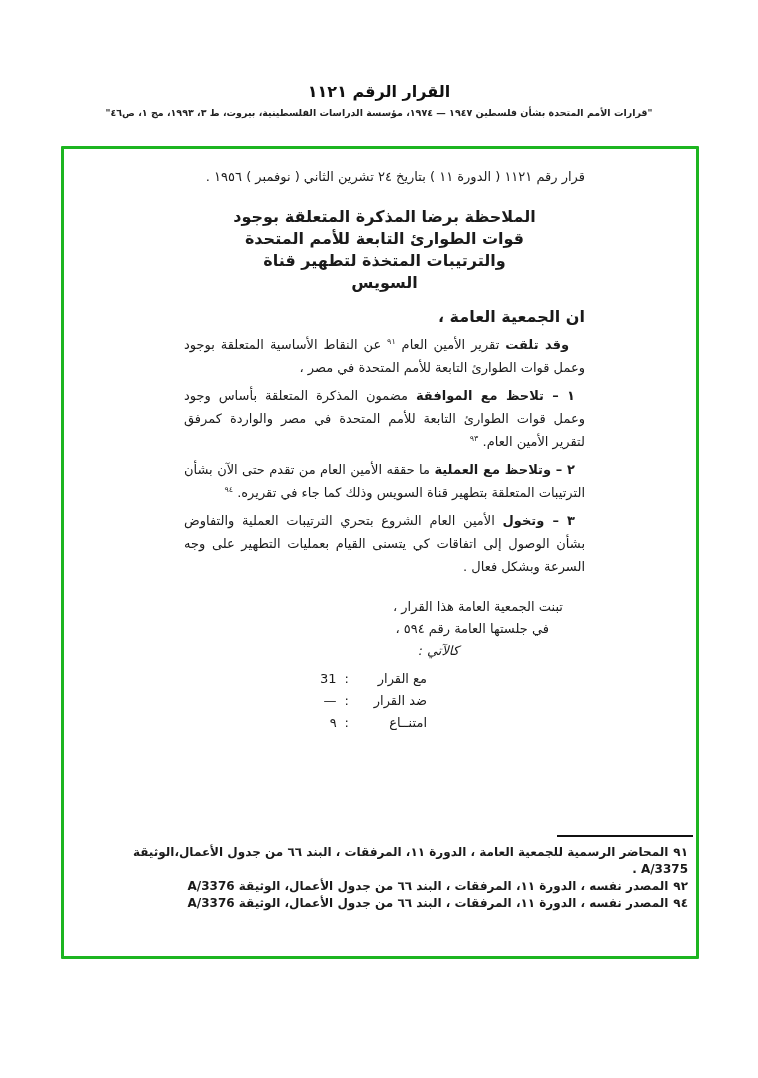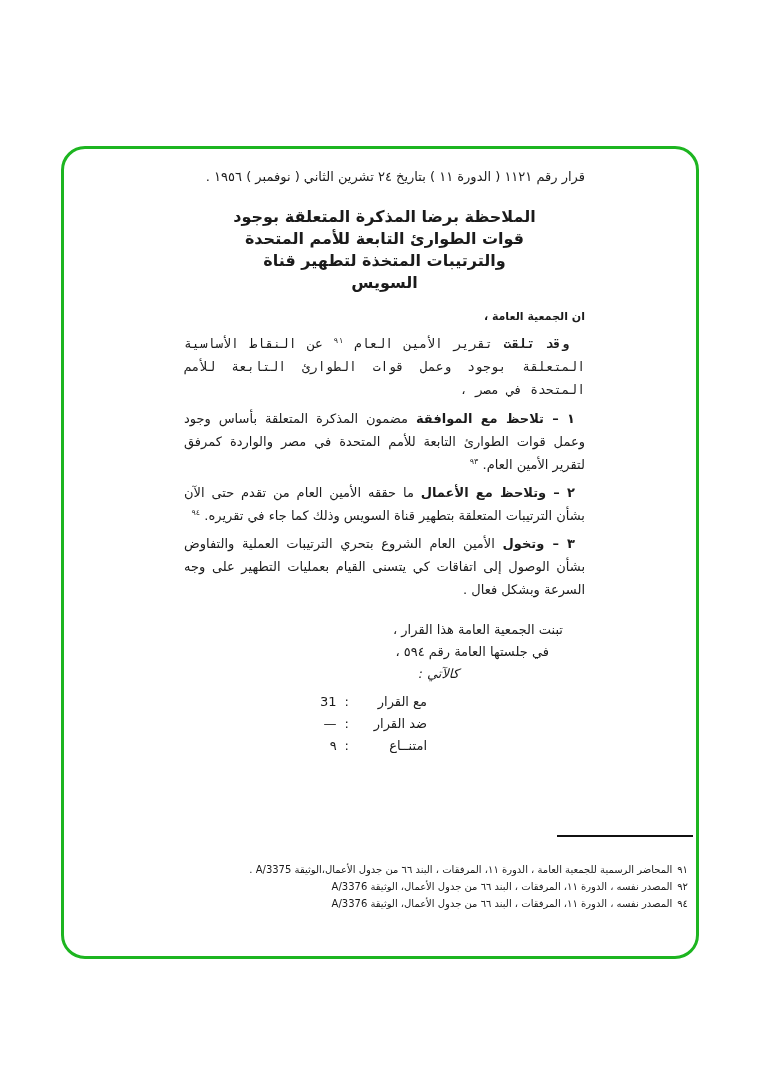--- a/index.html
+++ b/index.html
@@ -18,74 +18,78 @@
     position: absolute; top: 82px; left: 0; width: 100%;
     text-align: center; direction: rtl;
   }
   .doc-title { font-size: 16px; font-weight: bold; color: #111; }
   .doc-source { margin-top: 6px; font-size: 9.5px; font-weight: bold; color: #222; }
 
   
   .green-box {
     position: absolute; left: 61px; top: 146px;
     width: 638px; height: 813px;
-    border: 3px solid #1db520; border-radius: 24px;
+    border: 3px solid #1db520; border-radius: 1px;
     background: #ffffff;
   }
   .box-content {
     position: relative; height: 100%;
     padding-top: 16px;
     direction: rtl;
   }
   .main-col { margin: 0 111px 0 120px; }
 
   .intro { font-size: 13px; line-height: 23px; text-align: justify; }
 
   .res-title {
     margin-top: 18px; font-weight: bold; font-size: 16px;
     line-height: 22px; text-align: center;
   }
 
-  .preamble { margin-top: 12px; font-weight: bold; font-size: 11px; line-height: 22px; }
+  .preamble { margin-top: 12px; font-weight: bold; font-size: 16px; line-height: 22px; }
 
   .para {
     margin-top: 5px; font-size: 13px; line-height: 23px;
     text-align: justify;
   }
-  .para.recital { text-indent: 16px; font-family: Liberation Mono, monospace; }
+  .para.recital { text-indent: 16px; }
   .para.item { text-indent: 10px; }
   .para .lead, .para .num { font-weight: bold; }
   sup.fn-ref { font-size: 8px; vertical-align: super; line-height: 0; }
 
   .closing { margin-top: 18px; font-size: 13px; line-height: 22px; text-align: right; }
   .closing .l1 { margin-right: 22px; }
   .closing .l2 { margin-right: 36px; }
   .closing .l3 { margin-right: 126px; font-style: italic; }
 
   .votes { margin-top: 6px; margin-right: 158px; font-size: 13px; line-height: 22px; }
   .vote-row { display: flex; }
   .vote-label { min-width: 68px; }
   .vote-colon { padding: 0 10px 0 8px; }
 
   .fn-rule {
     position: absolute; right: 3px; bottom: 119px;
     width: 136px; height: 2px; background: #111;
   }
   .footnotes {
     position: absolute; right: 8px; left: 20px; bottom: 44px;
-    font-size: 10px; font-weight: normal; line-height: 17px;
+    font-size: 12px; font-weight: bold; line-height: 17px;
     text-align: right; direction: rtl; color: #1a1a1a;
   }
   .fn-num { margin-left: 5px; }
 </style>
 </head>
 <body>
 
 <div class="page">
 
+  <header class="doc-header">
+    <h1 class="doc-title">القرار الرقم ١١٢١</h1>
+    <div class="doc-source">"قرارات الأمم المتحدة بشأن فلسطين ١٩٤٧ — ١٩٧٤، مؤسسة الدراسات الفلسطينية، بيروت، ط ٣، ١٩٩٣، مج ١، ص٤٦"</div>
+  </header>
 
   <div class="green-box">
     <div class="box-content">
 
       <div class="main-col">
 
         <p class="intro">قرار رقم ١١٢١ ( الدورة ١١ ) بتاريخ ٢٤ تشرين الثاني ( نوفمبر ) ١٩٥٦ .</p>
 
         <div class="res-title">
           <div>الملاحظة برضا المذكرة المتعلقة بوجود</div>
@@ -94,21 +98,21 @@
           <div>السويس</div>
         </div>
 
         <p class="preamble">ان الجمعية العامة ،</p>
 
         <p class="para recital"><span class="lead">وقد تلقت</span><span> تقرير الأمين العام </span><sup class="fn-ref">٩١</sup><span> عن النقاط الأساسية المتعلقة بوجود وعمل قوات الطوارئ التابعة للأمم المتحدة في مصر ،</span></p>
 
 
         <p class="para item"><span class="num">١ – </span><span class="lead">تلاحظ مع الموافقة</span><span> مضمون المذكرة المتعلقة بأساس وجود وعمل قوات الطوارئ التابعة للأمم المتحدة في مصر والواردة كمرفق لتقرير الأمين العام. </span><sup class="fn-ref">٩٣</sup><span></span></p>
 
-        <p class="para item"><span class="num">٢ – </span><span class="lead">وتلاحظ مع الأعمال</span><span> ما حققه الأمين العام من تقدم حتى الآن بشأن الترتيبات المتعلقة بتطهير قناة السويس وذلك كما جاء في تقريره. </span><sup class="fn-ref">٩٤</sup><span></span></p>
+        <p class="para item"><span class="num">٢ – </span><span class="lead">وتلاحظ مع العملية</span><span> ما حققه الأمين العام من تقدم حتى الآن بشأن الترتيبات المتعلقة بتطهير قناة السويس وذلك كما جاء في تقريره. </span><sup class="fn-ref">٩٤</sup><span></span></p>
 
         <p class="para item"><span class="num">٣ – </span><span class="lead">وتخول</span><span> الأمين العام الشروع بتحري الترتيبات العملية والتفاوض بشأن الوصول إلى اتفاقات كي يتسنى القيام بعمليات التطهير على وجه السرعة وبشكل فعال .</span><sup class="fn-ref"></sup><span></span></p>
 
         <div class="closing">
           <div class="l1">تبنت الجمعية العامة هذا القرار ،</div>
           <div class="l2">في جلستها العامة رقم ٥٩٤ ،</div>
           <div class="l3">كالآتي :</div>
         </div>
 
         <div class="votes">

